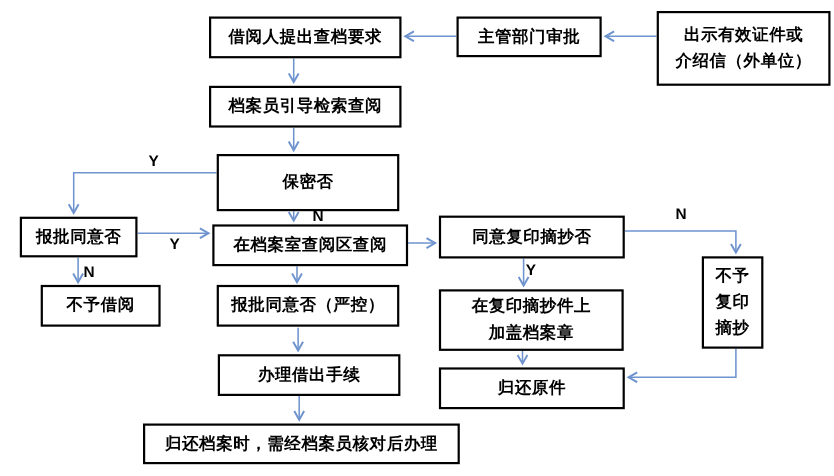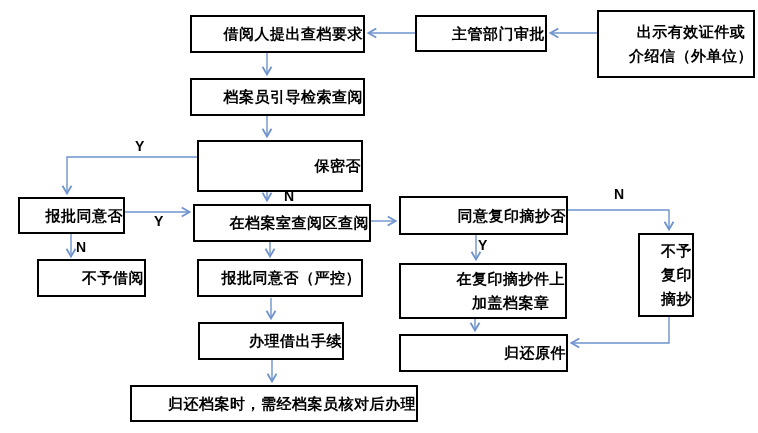--- a/index.html
+++ b/index.html
@@ -12,21 +12,21 @@
   }
   #connectors{
     position:absolute;left:0;top:0;width:758px;height:433px;
     pointer-events:none;
   }
   .node{
     position:absolute;
     box-sizing:border-box;
     border:2px solid #000000;
     background:#ffffff;
-    display:flex;align-items:center;justify-content:flex-end;
+    display:flex;align-items:center;justify-content:center;
     color:#000000;
     font-weight:bold;
     font-size:15px;
   }
   .node-label{
     white-space:pre-line;
     text-align:center;
     line-height:1.6;
     letter-spacing:0.5px;
   }
@@ -115,21 +115,21 @@
     <span class="node-label">在复印摘抄件上
 加盖档案章</span>
   </div>
 
   <div class="node" style="left:638px;top:233px;width:56px;height:84px">
     <span class="node-label">不予
 复印
 摘抄</span>
   </div>
 
-  <div class="node" style="left:198px;top:322px;width:146px;height:38px">
+  <div class="node" style="left:198px;top:322px;width:166px;height:38px">
     <span class="node-label">办理借出手续</span>
   </div>
 
   <div class="node" style="left:399px;top:334px;width:169px;height:38px">
     <span class="node-label">归还原件</span>
   </div>
 
   <div class="node" style="left:130px;top:385px;width:288px;height:37px">
     <span class="node-label">归还档案时，需经档案员核对后办理</span>
   </div>

